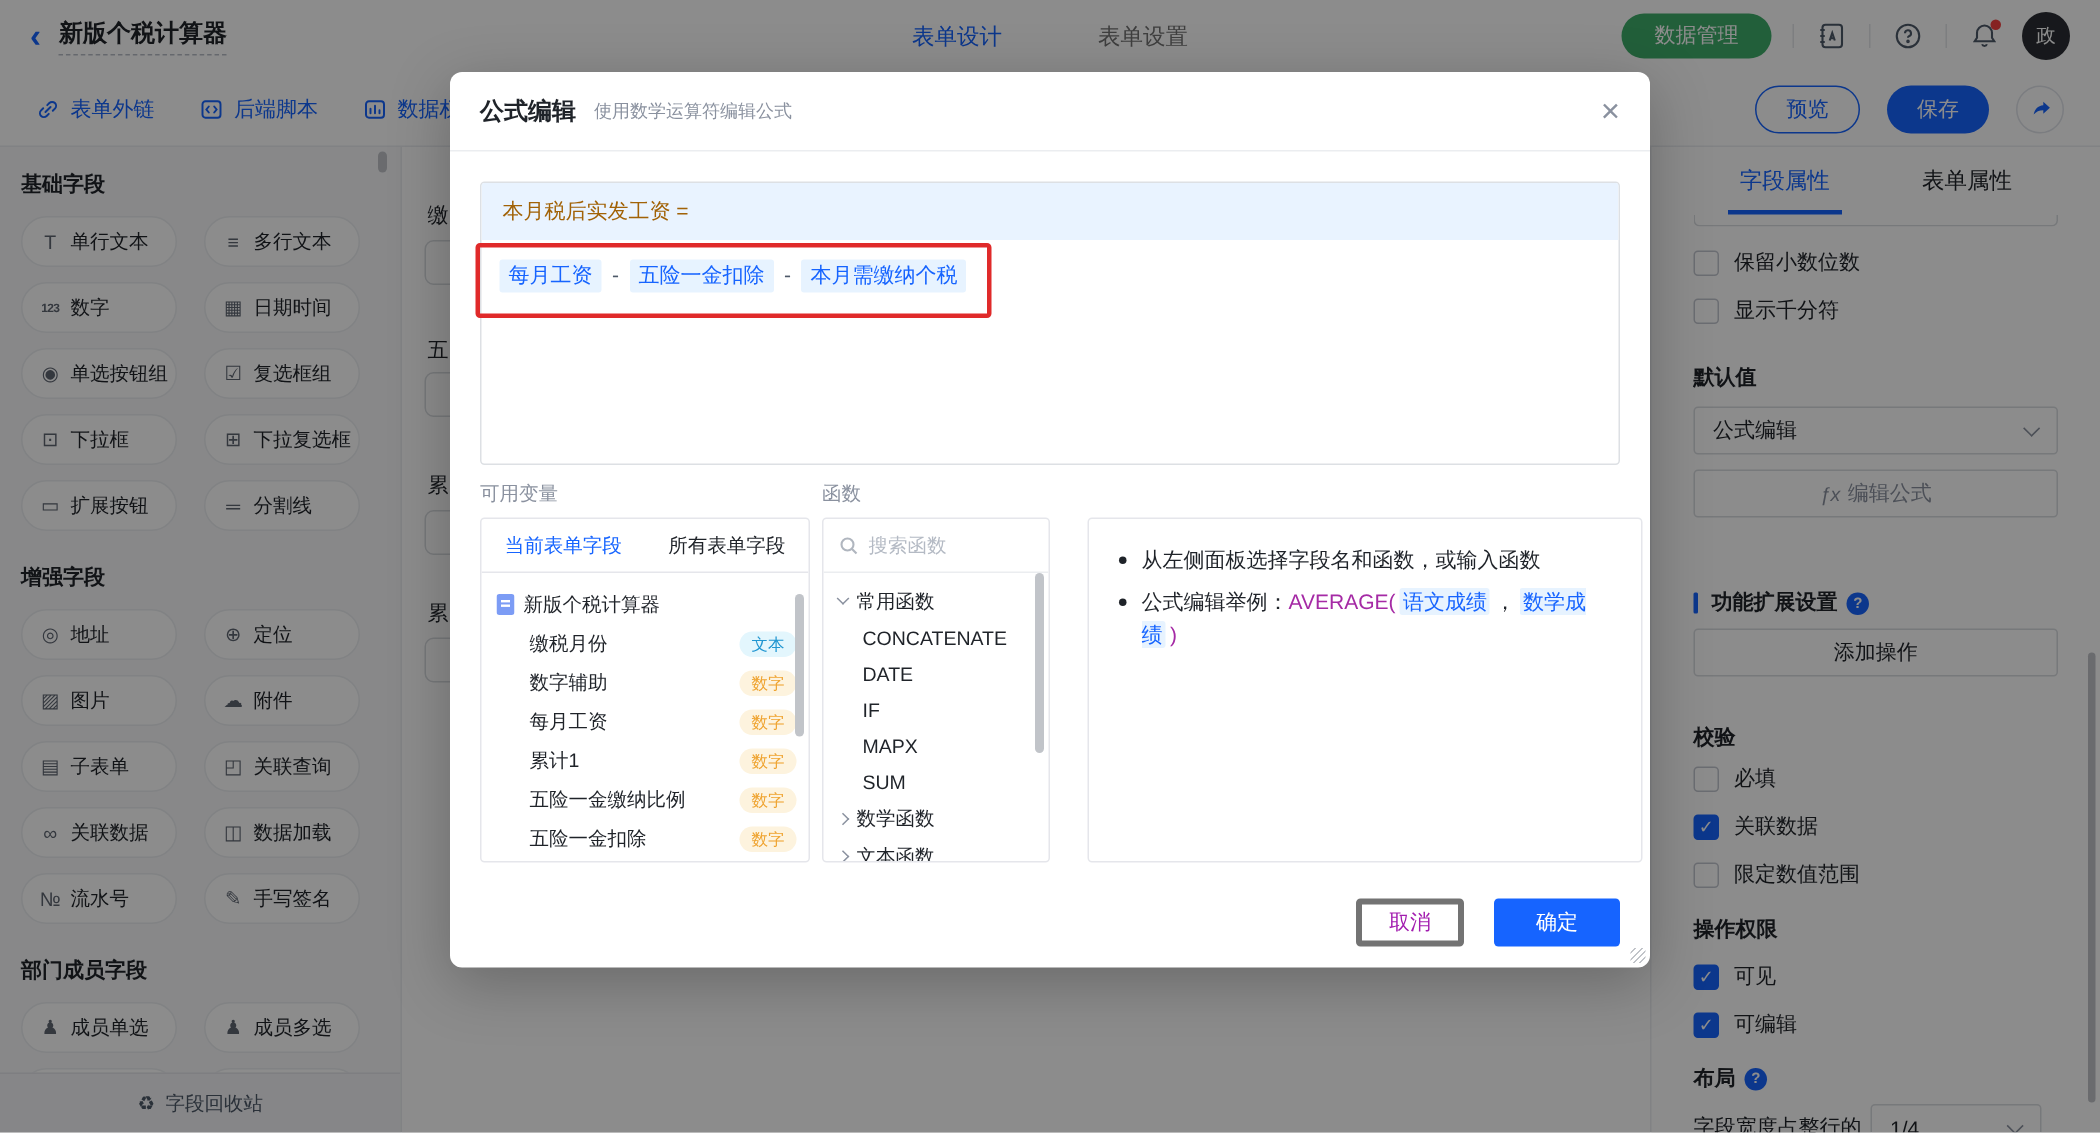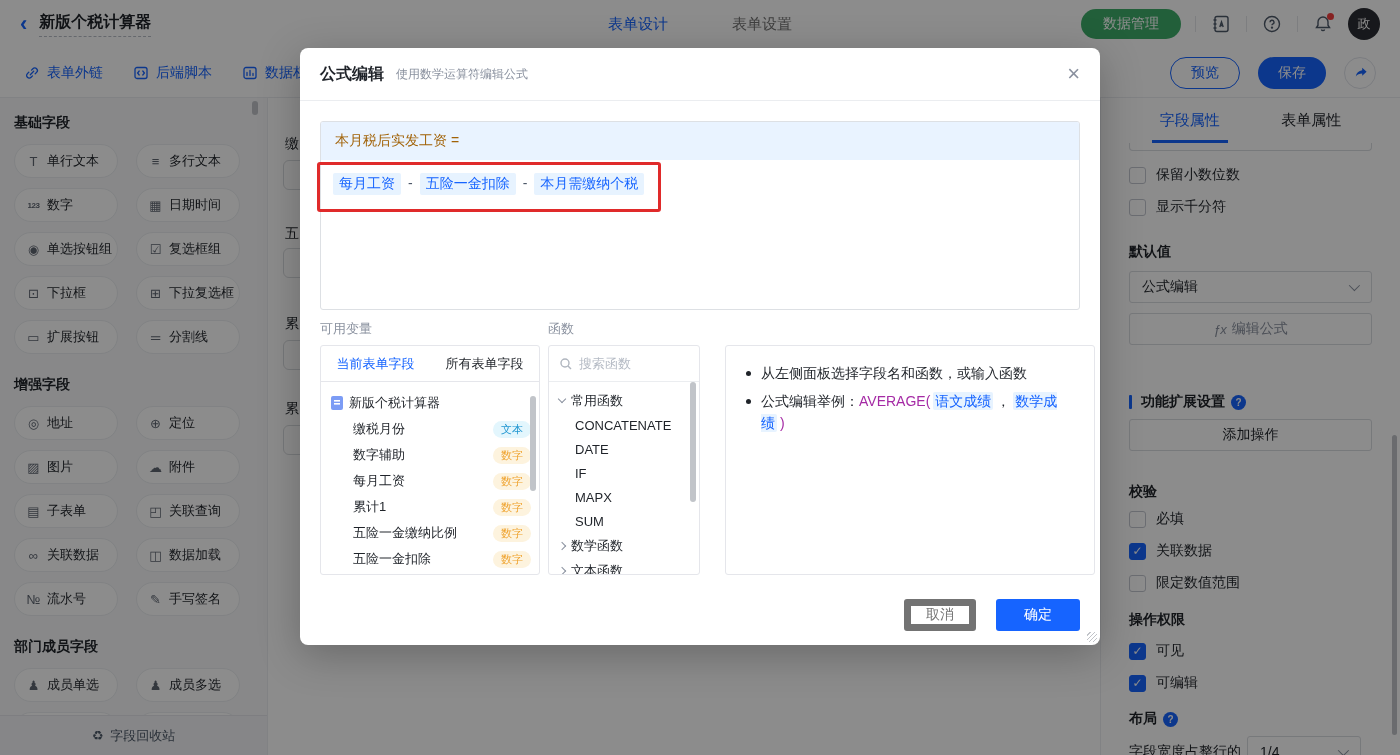--- a/index.html
+++ b/index.html
@@ -129,21 +129,21 @@
   .tchev.right { transform:rotate(-45deg); }
   .fnitem { height:24px; display:flex; align-items:center; padding-left:16px; font-size:13px; color:#1f2329; cursor:pointer; }
   .f-thumb { position:absolute; right:3px; top:36px; width:6px; height:120px; border-radius:3px; background:#c1c4c9; }
   .helppanel { left:425px; width:370px; padding:16px 16px; }
   .hline { display:flex; align-items:flex-start; font-size:14px; color:#1f2329; line-height:22px; margin-bottom:6px; }
   .hdot { width:5px; height:5px; border-radius:50%; background:#1f2329; margin:9px 10px 0 4px; flex:none; }
   .hpurple { color:#A52AA5; }
   .hchip { background:#e7f3ff; color:#1664FF; padding:1px 2px; border-radius:2px; margin:0 3px; cursor:pointer; }
   .m-foot { position:absolute; right:20px; bottom:14px; display:flex; gap:20px; }
   .mbtn { height:32px; border-radius:3px; font-size:14px; display:flex; align-items:center; justify-content:center; cursor:pointer; }
-  .mbtn.cancel { width:72px; background:#fff; border:7px solid #737373; color:#737373; }
+  .mbtn.cancel { width:72px; background:#fff; border:4px solid #737373; color:#a21caf; }
   .mbtn.ok { width:84px; background:#1664FF; color:#fff; }
   .resize { position:absolute; right:3px; bottom:3px; width:10px; height:10px; cursor:nwse-resize;
     background:repeating-linear-gradient(135deg,transparent 0 2px,#c1c4c9 2px 3px); }
   svg { display:block; }
 </style>
 </head>
 <body>
 
 <div class="stage">
 

